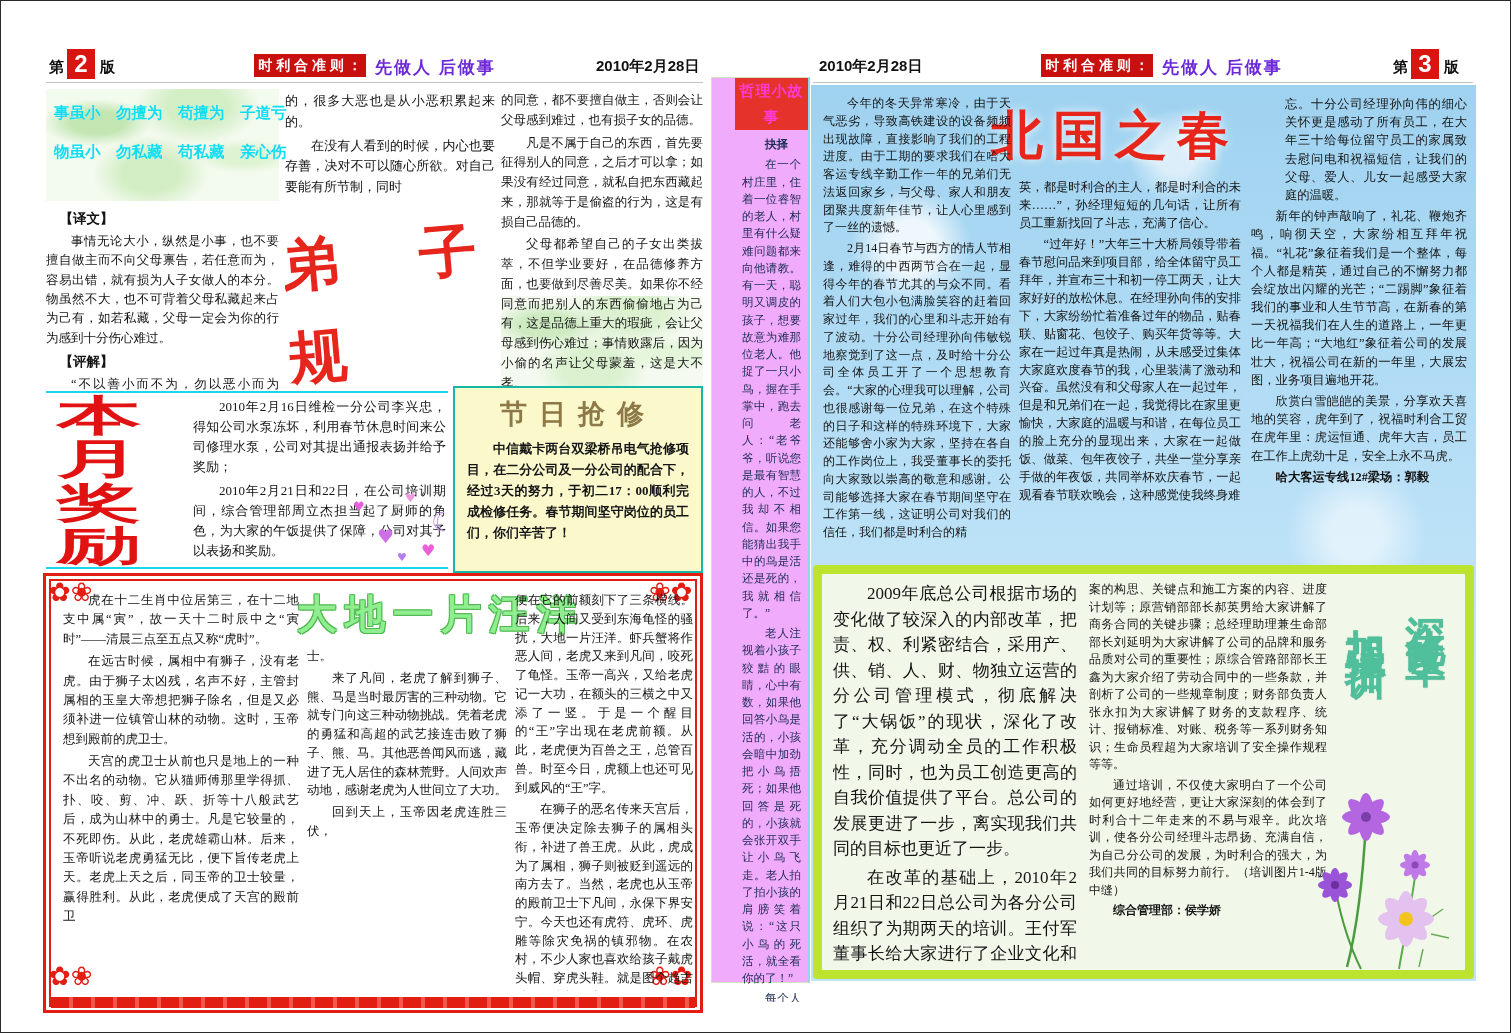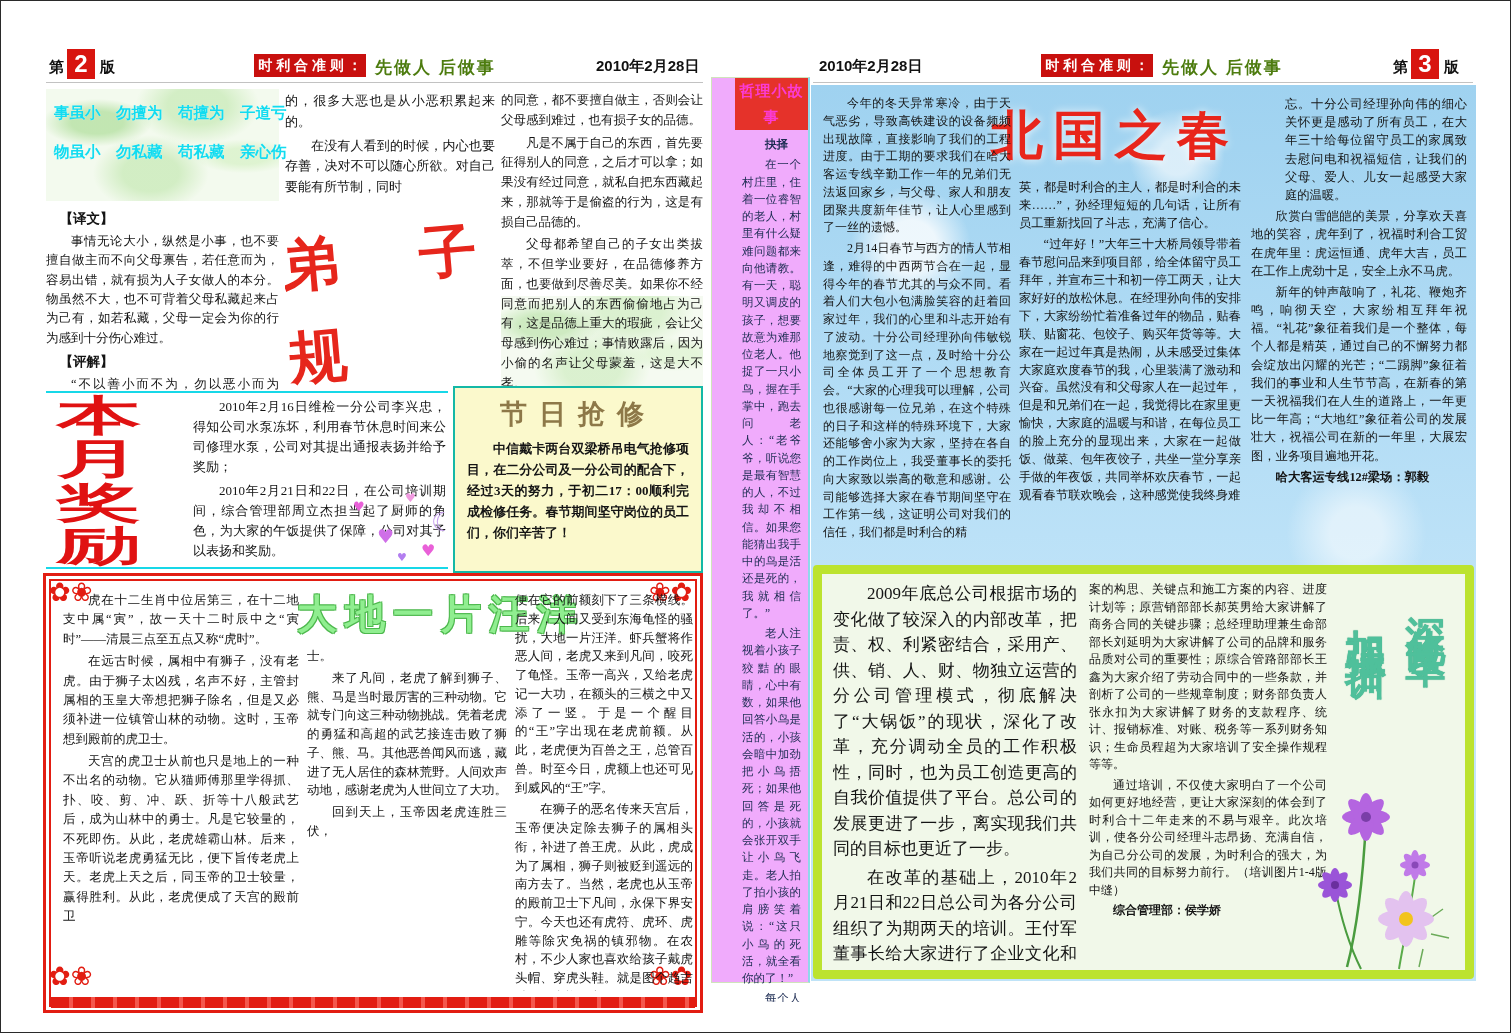--- a/index.html
+++ b/index.html
@@ -5,21 +5,21 @@
   html,body{margin:0;padding:0;background:#fff;}
   .canvas{position:relative;width:1511px;height:1033px;background:#fff;border:1px solid #2a2a2a;box-sizing:border-box;overflow:hidden;
           font-family:"Liberation Serif","DejaVu Serif",serif;color:#141414;}
   .abs{position:absolute;}
   
   .hdr-txt{font-family:"Liberation Sans","DejaVu Sans",sans-serif;font-weight:bold;font-size:15px;color:#111;}
   .pg-badge{width:28px;height:30px;background:#d8150f;color:#fff;font-family:"Liberation Sans",sans-serif;
             font-weight:bold;font-size:24px;text-align:center;line-height:30px;}
   .motto-box{background:#c8100e;color:#fff;font-family:"Liberation Sans",sans-serif;font-weight:bold;
              font-size:14px;text-align:center;line-height:23px;}
-  .motto{font-family:"Liberation Sans",sans-serif;font-weight:bold;font-size:17px;letter-spacing:2px;color:#4d7c0f;}
+  .motto{font-family:"Liberation Sans",sans-serif;font-weight:bold;font-size:17px;letter-spacing:2px;color:#6d28d9;}
   .rule{height:1px;background:#c2c2c2;}
   
   .col{overflow:hidden;text-align:justify;}
   .col p{margin:0 0 3px;text-indent:2em;}
   .col p.noind{text-indent:0;}
   
   .leafbg{background:
      radial-gradient(ellipse at 22% 30%, rgba(168,219,146,.65) 0 26px, transparent 55px),
      radial-gradient(ellipse at 65% 15%, rgba(190,230,170,.6) 0 30px, transparent 62px),
      radial-gradient(ellipse at 45% 75%, rgba(178,225,155,.5) 0 28px, transparent 58px),
@@ -179,22 +179,22 @@
   <div class="abs col" style="left:822px;top:94px;width:188px;height:466px;font-size:12px;line-height:1.48;">
     <p>今年的冬天异常寒冷，由于天气恶劣，导致高铁建设的设备频频出现故障，直接影响了我们的工程进度。由于工期的要求我们在哈大客运专线辛勤工作一年的兄弟们无法返回家乡，与父母、家人和朋友团聚共度新年佳节，让人心里感到了一丝的遗憾。</p>
     <p>2月14日春节与西方的情人节相逢，难得的中西两节合在一起，显得今年的春节尤其的与众不同。看着人们大包小包满脸笑容的赶着回家过年，我们的心里和斗志开始有了波动。十分公司经理孙向伟敏锐地察觉到了这一点，及时给十分公司全体员工开了一个思想教育会。“大家的心理我可以理解，公司也很感谢每一位兄弟，在这个特殊的日子和这样的特殊环境下，大家还能够舍小家为大家，坚持在各自的工作岗位上，我受董事长的委托向大家致以崇高的敬意和感谢。公司能够选择大家在春节期间坚守在工作第一线，这证明公司对我们的信任，我们都是时利合的精</p>
   </div>
   <div class="abs col" style="left:1018px;top:178px;width:222px;height:384px;font-size:12.3px;line-height:1.46;">
     <p class="noind">英，都是时利合的主人，都是时利合的未来……”，孙经理短短的几句话，让所有员工重新找回了斗志，充满了信心。</p>
     <p>“过年好！”大年三十大桥局领导带着春节慰问品来到项目部，给全体留守员工拜年，并宣布三十和初一停工两天，让大家好好的放松休息。在经理孙向伟的安排下，大家纷纷忙着准备过年的物品，贴春联、贴窗花、包饺子、购买年货等等。大家在一起过年真是热闹，从未感受过集体大家庭欢度春节的我，心里装满了激动和兴奋。虽然没有和父母家人在一起过年，但是和兄弟们在一起，我觉得比在家里更愉快，大家庭的温暖与和谐，在每位员工的脸上充分的显现出来，大家在一起做饭、做菜、包年夜饺子，共坐一堂分享亲手做的年夜饭，共同举杯欢庆春节，一起观看春节联欢晚会，这种感觉使我终身难</p>
   </div>
   <div class="abs col" style="left:1250px;top:94px;width:216px;height:466px;font-size:12.3px;line-height:1.48;">
     <p class="noind" style="padding-left:34px;">忘。十分公司经理孙向伟的细心关怀更是感动了所有员工，在大年三十给每位留守员工的家属致去慰问电和祝福短信，让我们的父母、爱人、儿女一起感受大家庭的温暖。</p>
+    <p>新年的钟声敲响了，礼花、鞭炮齐鸣，响彻天空，大家纷相互拜年祝福。“礼花”象征着我们是一个整体，每个人都是精英，通过自己的不懈努力都会绽放出闪耀的光芒；“二踢脚”象征着我们的事业和人生节节高，在新春的第一天祝福我们在人生的道路上，一年更比一年高；“大地红”象征着公司的发展壮大，祝福公司在新的一年里，大展宏图，业务项目遍地开花。</p>
     <p>欣赏白雪皑皑的美景，分享欢天喜地的笑容，虎年到了，祝福时利合工贸在虎年里：虎运恒通、虎年大吉，员工在工作上虎劲十足，安全上永不马虎。</p>
-    <p>新年的钟声敲响了，礼花、鞭炮齐鸣，响彻天空，大家纷相互拜年祝福。“礼花”象征着我们是一个整体，每个人都是精英，通过自己的不懈努力都会绽放出闪耀的光芒；“二踢脚”象征着我们的事业和人生节节高，在新春的第一天祝福我们在人生的道路上，一年更比一年高；“大地红”象征着公司的发展壮大，祝福公司在新的一年里，大展宏图，业务项目遍地开花。</p>
     <p class="sig">哈大客运专线12#梁场：郭毅</p>
   </div>
 
   <div class="abs greenbox" style="left:812px;top:564px;width:661px;height:414px;"></div>
   <div class="abs col" style="left:832px;top:580px;width:244px;height:384px;font-size:17px;line-height:1.5;">
     <p>2009年底总公司根据市场的变化做了较深入的内部改革，把责、权、利紧密结合，采用产、供、销、人、财、物独立运营的分公司管理模式，彻底解决了“大锅饭”的现状，深化了改革，充分调动全员的工作积极性，同时，也为员工创造更高的自我价值提供了平台。总公司的发展更进了一步，离实现我们共同的目标也更近了一步。</p>
     <p>在改革的基础上，2010年2月21日和22日总公司为各分公司组织了为期两天的培训。王付军董事长给大家进行了企业文化和市场营销的培训，深入地讲解了学习的态度和方法、天人合一的做人原则和其他管理理念，并且给大家讲述了关于“道”的问题，关于道在我们生活中的关键作用，还用自己的经验传授了如何推销自己、如何推销公司等营销心得；总工程师唐雪岩唐总给大家详尽地讲解了技术方</p>
   </div>
   <div class="abs col" style="left:1088px;top:580px;width:238px;height:384px;font-size:12px;line-height:1.46;">
     <p class="noind">案的构思、关键点和施工方案的内容、进度计划等；原营销部部长郝英男给大家讲解了商务合同的关键步骤；总经理助理兼生命部部长刘延明为大家讲解了公司的品牌和服务品质对公司的重要性；原综合管路部部长王鑫为大家介绍了劳动合同中的一些条款，并剖析了公司的一些规章制度；财务部负责人张永扣为大家讲解了财务的支款程序、统计、报销标准、对账、税务等一系列财务知识；生命员程超为大家培训了安全操作规程等等。</p>

